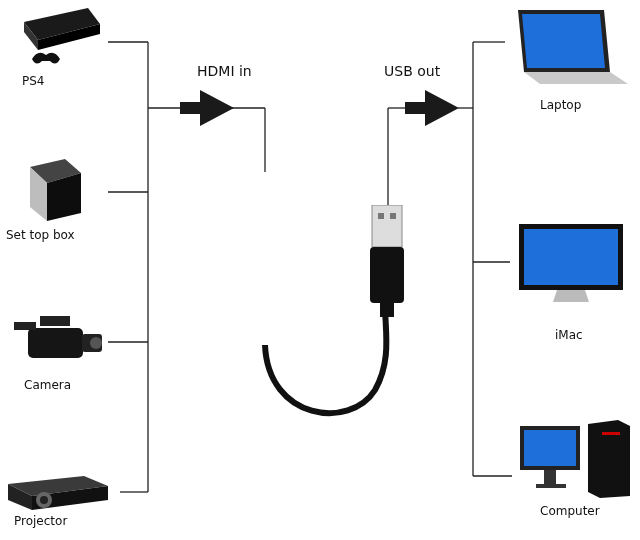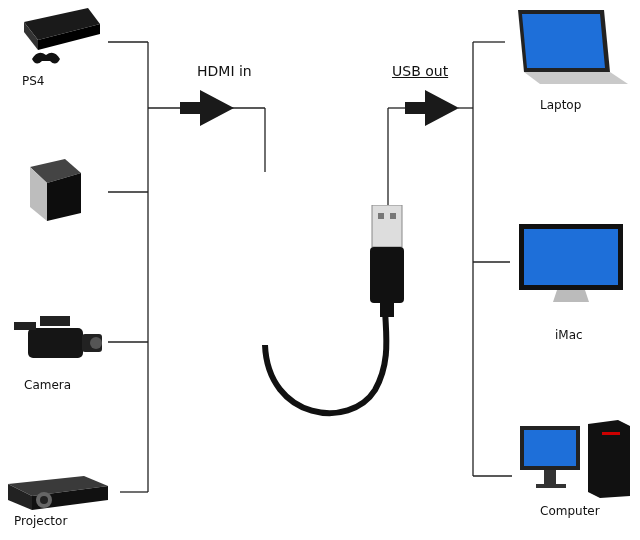--- a/index.html
+++ b/index.html
@@ -37,39 +37,40 @@
 
     <g fill="#1a1a1a">
       <polygon points="180,102 200,102 200,90 234,108 200,126 200,114 180,114"></polygon>
       <polygon points="405,102 425,102 425,90 459,108 425,126 425,114 405,114"></polygon>
     </g>
 
     <path d="M265 345 C 268 420, 350 430, 375 390 C 392 360, 385 330, 385 305" stroke="#111" stroke-width="6" fill="none"></path>
   </svg>
 
   <div class="small" style="left:197px;top:63px;">HDMI in</div>
-  <div class="small" style="left:392px;top:63px;text-decoration:underline;">USB out</div>
+  <div class="small" style="left:384px;top:63px;">USB out</div>
 
   <div class="dev" style="left:18px;top:4px;width:90px;height:70px;">
     <svg width="90" height="70">
       <polygon points="6,18 70,4 82,20 20,36" fill="#1a1a1a"></polygon>
       <polygon points="20,36 82,20 82,30 20,46" fill="#000"></polygon>
       <polygon points="6,18 20,36 20,46 6,28" fill="#333"></polygon>
       <path d="M14 55 q6 -10 14 -4 q8 -6 14 4 q-4 8 -10 2 h-8 q-6 6 -10 -2z" fill="#111"></path>
     </svg>
   </div>
   <div class="lbl" style="left:22px;top:74px;">PS4</div>
 
   <div class="dev" style="left:25px;top:155px;width:60px;height:70px;">
     <svg width="60" height="70">
       <polygon points="5,12 40,4 56,18 22,28" fill="#444"></polygon>
       <polygon points="22,28 56,18 56,58 22,66" fill="#0d0d0d"></polygon>
       <polygon points="5,12 22,28 22,66 5,52" fill="#bdbdbd"></polygon>
     </svg>
   </div>
+  <div class="lbl" style="left:6px;top:228px;">Set top box</div>
 
   <div class="dev" style="left:10px;top:312px;width:95px;height:62px;">
     <svg width="95" height="62">
       <rect x="18" y="16" width="55" height="30" rx="5" fill="#151515"></rect>
       <rect x="72" y="22" width="20" height="18" rx="3" fill="#222"></rect>
       <rect x="4" y="10" width="22" height="8" fill="#222"></rect>
       <rect x="30" y="4" width="30" height="10" fill="#222"></rect>
       <circle cx="86" cy="31" r="6" fill="#555"></circle>
     </svg>
   </div>

